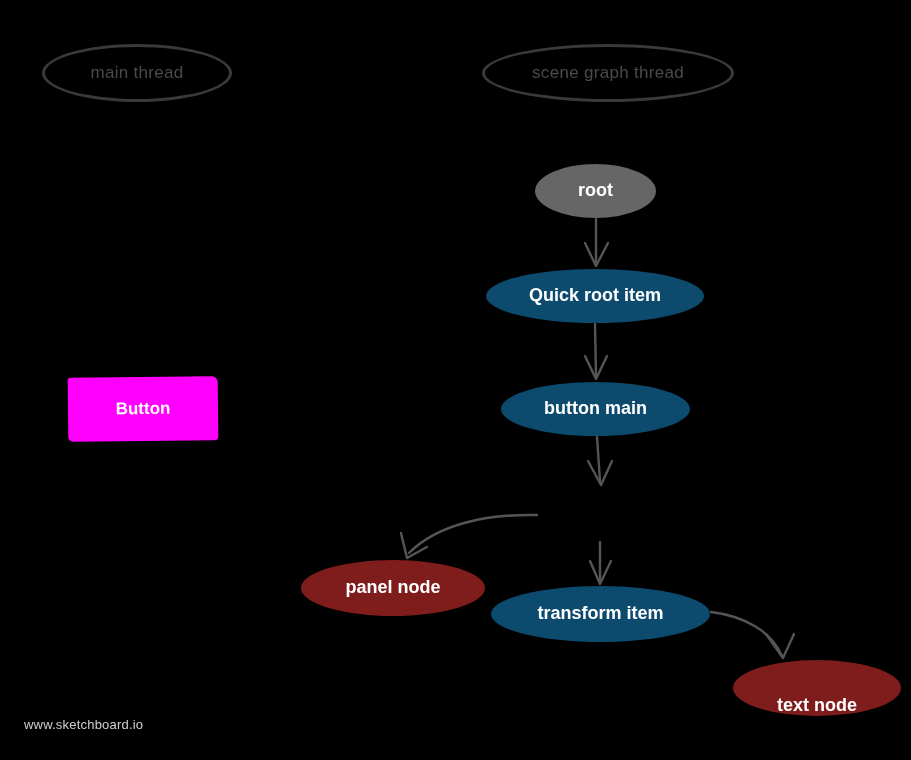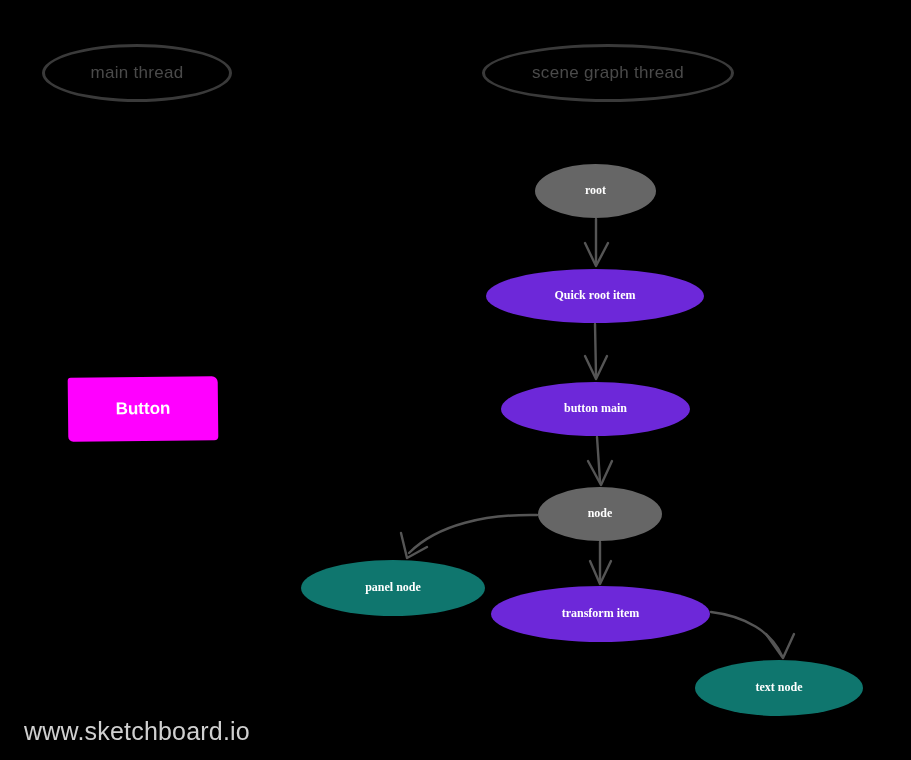--- a/index.html
+++ b/index.html
@@ -44,39 +44,38 @@
     color: #4a4a4a;
     font-size: 17px;
     font-weight: normal;
     letter-spacing: 0.3px;
   }
   
   .ellipse-node {
     border-radius: 50%;
     color: #ffffff;
     font-weight: bold;
-    font-size: 12px;
-    font-family: Liberation Serif, serif;
+    font-size: 18px;
   }
   .fill-gray   { background: #666666; }
-  .fill-blue   { background: #6d28d9; }
-  .fill-red    { background: #0f766e; }
+  .fill-blue   { background: #0c4a6e; }
+  .fill-red    { background: #7f1d1d; }
   
   .rect-node {
     background: #ff00ff;
     color: #ffffff;
     font-weight: bold;
     font-size: 17px;
     border-radius: 3px 6px 4px 5px;
     transform: rotate(-0.6deg);
   }
   #watermark {
     position: absolute;
     color: #d0d0d0;
-    font-size: 25px;
+    font-size: 13px;
     letter-spacing: 0.2px;
     white-space: nowrap;
   }
 </style>
 </head>
 <body>
 
 <div id="canvas">
 
   <svg id="edges" viewBox="0 0 911 760" width="911" height="760" xmlns="http://www.w3.org/2000/svg">
@@ -129,31 +128,28 @@
   </div>
 
   <div class="node ellipse-node fill-blue" style="left:486px; top:269px; width:218px; height:54px;">
     <span>Quick root item</span>
   </div>
 
   <div class="node ellipse-node fill-blue" style="left:501px; top:382px; width:189px; height:54px;">
     <span>button main</span>
   </div>
 
-  <div class="node ellipse-node fill-gray" style="left:538px; top:487px; width:124px; height:54px;">
-    <span>node</span>
-  </div>
 
   <div class="node ellipse-node fill-red" style="left:301px; top:560px; width:184px; height:56px; z-index:2;">
     <span>panel node</span>
   </div>
 
   <div class="node ellipse-node fill-blue" style="left:491px; top:586px; width:219px; height:56px; z-index:3;">
     <span>transform item</span>
   </div>
 
-  <div class="node ellipse-node fill-red" style="left:695px; top:660px; width:168px; height:56px; z-index:2;">
+  <div class="node ellipse-node fill-red" style="left:733px; top:660px; width:168px; height:56px; z-index:2;align-items:flex-end;">
     <span>text node</span>
   </div>
 
   <div id="watermark" style="left:24px; top:717px;">www.sketchboard.io</div>
 
 </div>
 
 </body></html>

